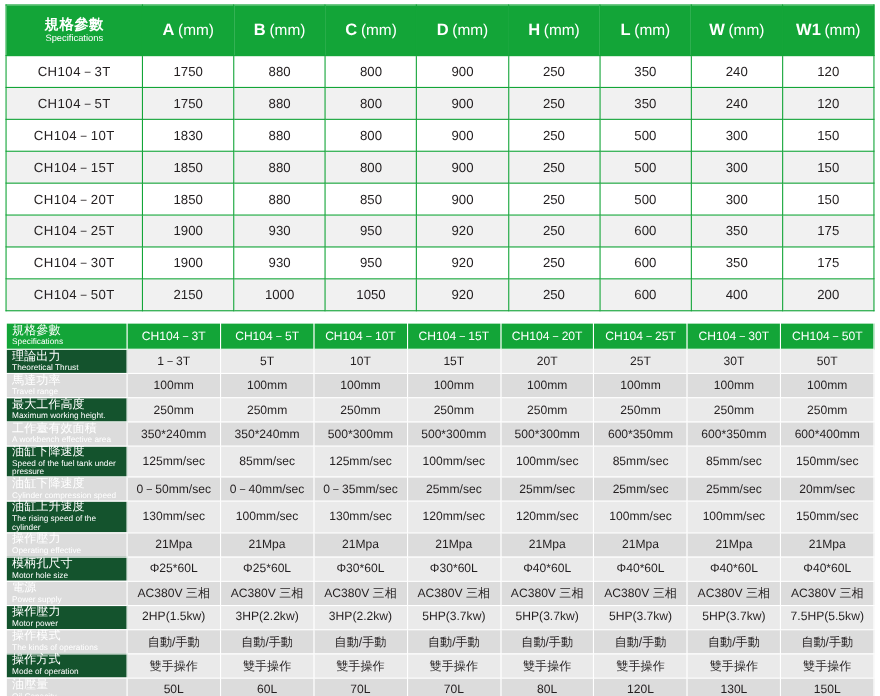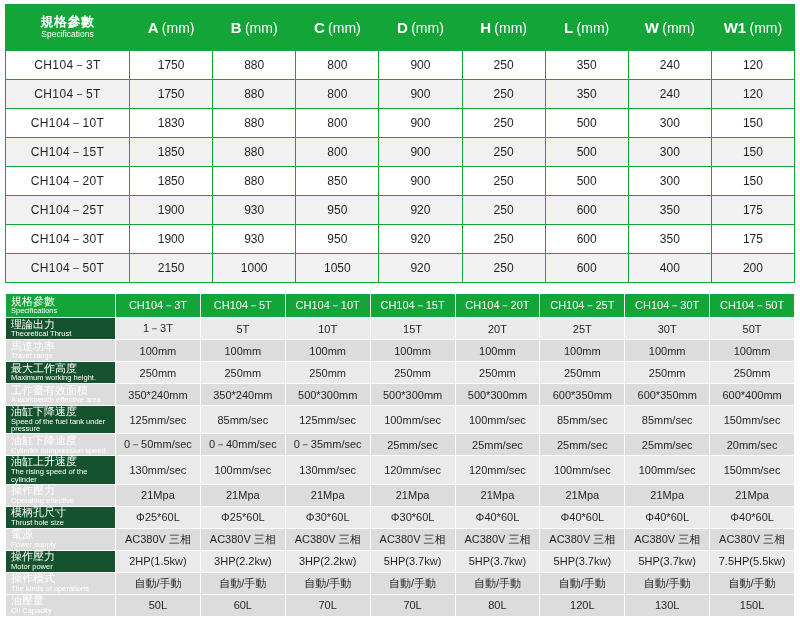--- a/index.html
+++ b/index.html
@@ -374,21 +374,21 @@
         <td>21Mpa</td>
         <td>21Mpa</td>
         <td>21Mpa</td>
         <td>21Mpa</td>
         <td>21Mpa</td>
       </tr>
 
       <tr>
         <td class="rowlabel">
           <span class="lbl-cn">模柄孔尺寸</span>
-          <span class="lbl-en">Thrust hole size</span>
+          <span class="lbl-en">Motor hole size</span>
         </td>
         <td>Φ25*60L</td>
         <td>Φ25*60L</td>
         <td>Φ30*60L</td>
         <td>Φ30*60L</td>
         <td>Φ40*60L</td>
         <td>Φ40*60L</td>
         <td>Φ40*60L</td>
         <td>Φ40*60L</td>
       </tr>
@@ -431,20 +431,34 @@
         <td>自動/手動</td>
         <td>自動/手動</td>
         <td>自動/手動</td>
         <td>自動/手動</td>
         <td>自動/手動</td>
         <td>自動/手動</td>
         <td>自動/手動</td>
         <td>自動/手動</td>
       </tr>
 
+      <tr>
+        <td class="rowlabel">
+          <span class="lbl-cn">操作方式</span>
+          <span class="lbl-en">Mode of operation</span>
+        </td>
+        <td>雙手操作</td>
+        <td>雙手操作</td>
+        <td>雙手操作</td>
+        <td>雙手操作</td>
+        <td>雙手操作</td>
+        <td>雙手操作</td>
+        <td>雙手操作</td>
+        <td>雙手操作</td>
+      </tr>
 
       <tr class="band">
         <td class="rowlabel">
           <span class="lbl-cn">油壓量</span>
           <span class="lbl-en">Oil Capacity</span>
         </td>
         <td>50L</td>
         <td>60L</td>
         <td>70L</td>
         <td>70L</td>

